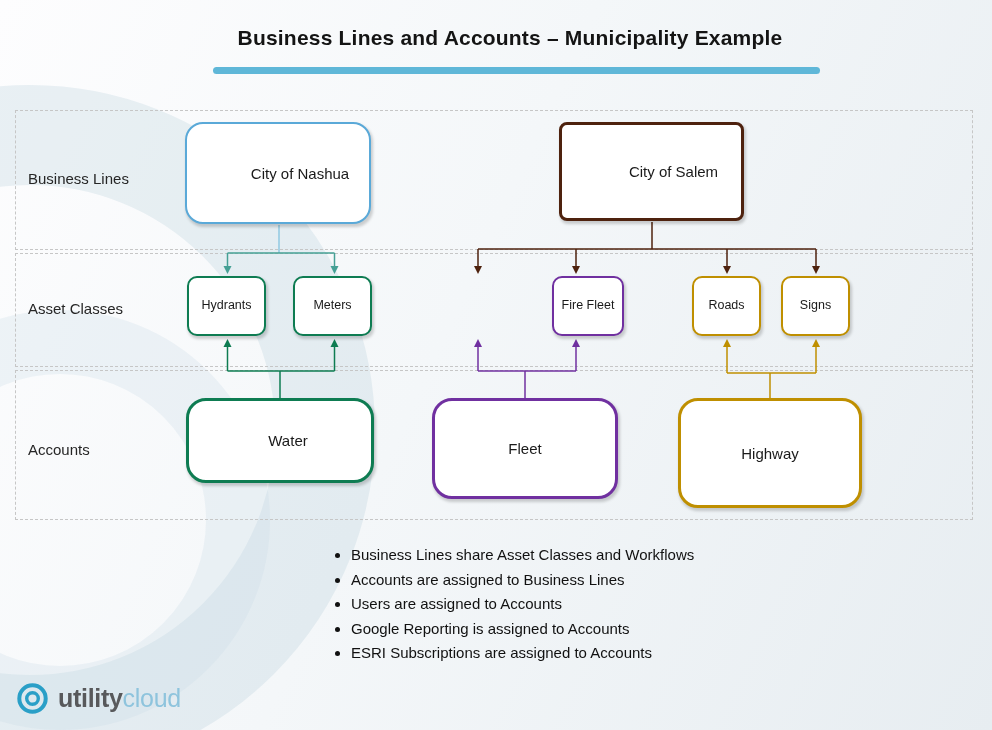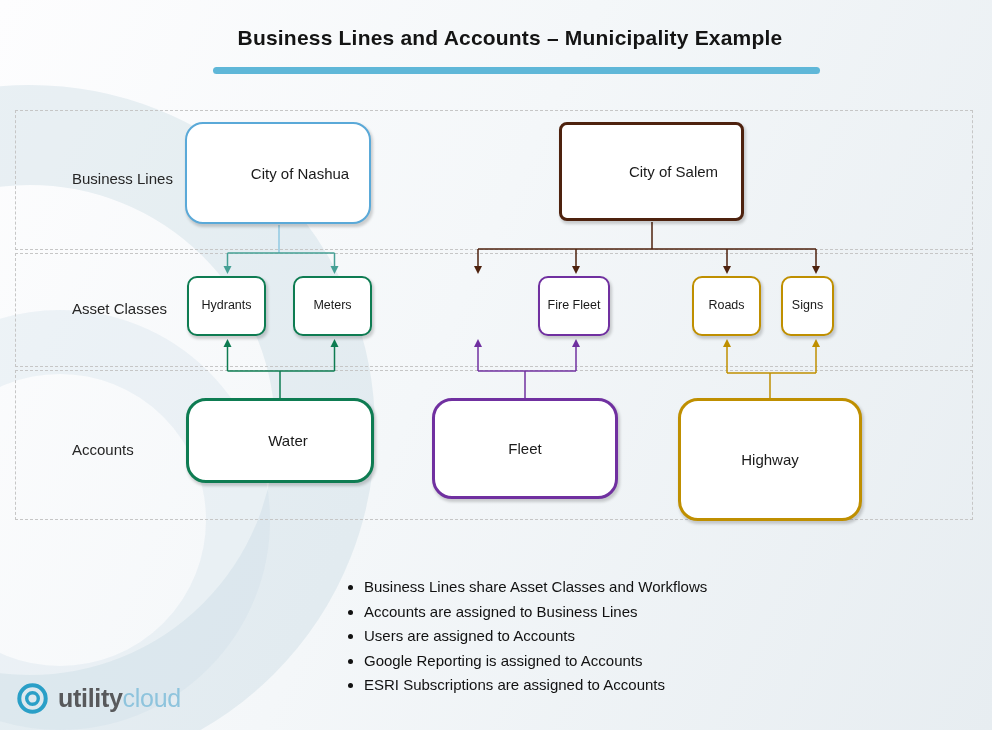--- a/index.html
+++ b/index.html
@@ -26,52 +26,52 @@
     border-radius:4px; background:#5fb7d8;
   }
   .band {
     position:absolute; left:15px; width:958px;
     border:1px dashed #c6c6c6; background:transparent;
   }
   .band.business { top:110px; height:140px; }
   .band.assets   { top:253px; height:114px; }
   .band.accounts { top:370px; height:150px; }
   .row-label {
-    position:absolute; left:28px; font-size:15px; color:#262626; z-index:3;margin-left:44px;
+    position:absolute; left:28px; font-size:15px; color:#262626; z-index:3;
   }
   .row-label.business { top:170px; }
   .row-label.assets   { top:300px; }
   .row-label.accounts { top:441px; }
 
   .box {
     position:absolute; background:#ffffff; display:flex; align-items:center;
     justify-content:center; text-align:center; color:#1a1a1a; z-index:2;
     box-shadow:1.5px 2.5px 3px rgba(0,0,0,0.18);
   }
   .bl-box { border-radius:18px; font-size:15px; border:2.5px solid #888;padding-left:44px; }
   .ac-box { border-radius:10px; font-size:12.5px; line-height:1.25; padding:2px 4px; border:2.5px solid #888; }
   .acct-box { border-radius:20px; font-size:15px; border:3px solid #888; }
 
   .nashua  { left:185px; top:122px; width:186px; height:102px; }
   .salem   { left:559px; top:122px; width:185px; height:99px; border-width:3px;border-radius:8px; }
   .hydrants{ left:187px; top:276px; width:79px; height:60px; }
   .meters  { left:293px; top:276px; width:79px; height:60px; }
   .police  { left:440px; top:276px; width:72px; height:60px; }
-  .fire    { left:538px; top:276px; width:72px; height:60px; }
+  .fire    { left:552px; top:276px; width:72px; height:60px; }
   .roads   { left:692px; top:276px; width:69px; height:60px; }
-  .signs   { left:781px; top:276px; width:53px; height:60px; }
+  .signs   { left:781px; top:276px; width:69px; height:60px; }
   .water   { left:186px; top:398px; width:188px; height:85px;padding-left:16px; }
   .fleet   { left:432px; top:398px; width:186px; height:101px; }
-  .highway { left:678px; top:398px; width:184px; height:123px; }
+  .highway { left:678px; top:398px; width:184px; height:110px; }
 
   .connectors { position:absolute; left:0; top:0; z-index:1; pointer-events:none; }
 
   .bullets {
-    position:absolute; left:343px; top:546px; z-index:3;
-    list-style:disc; padding-left:21px;margin-top:32px;
+    position:absolute; left:330px; top:546px; z-index:3;
+    list-style:disc; padding-left:21px;
   }
   .bullets li { font-size:15px; color:#111111; margin-bottom:7.5px; }
 
   .logo { position:absolute; left:16px; top:682px; display:flex; align-items:center; gap:9px; z-index:3; }
   .logo-text { font-size:25px; letter-spacing:-0.3px; }
   .logo-utility { font-weight:700; color:#58595b; }
   .logo-cloud { font-weight:400; color:#8ec4dd; }
 </style>
 </head>
 <body>

